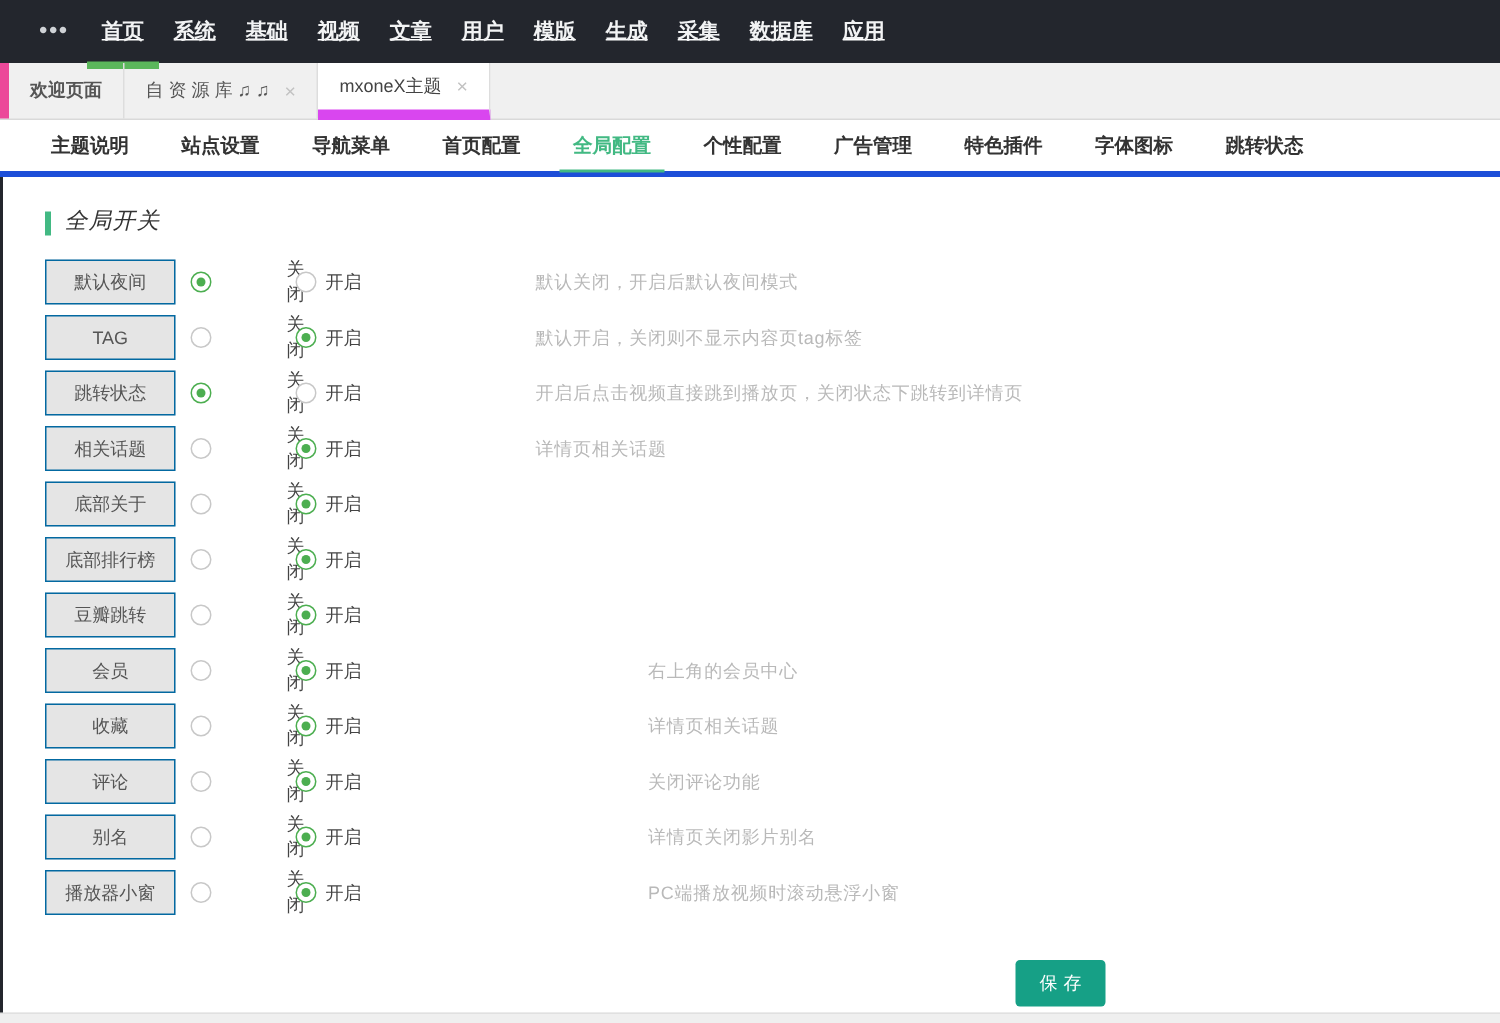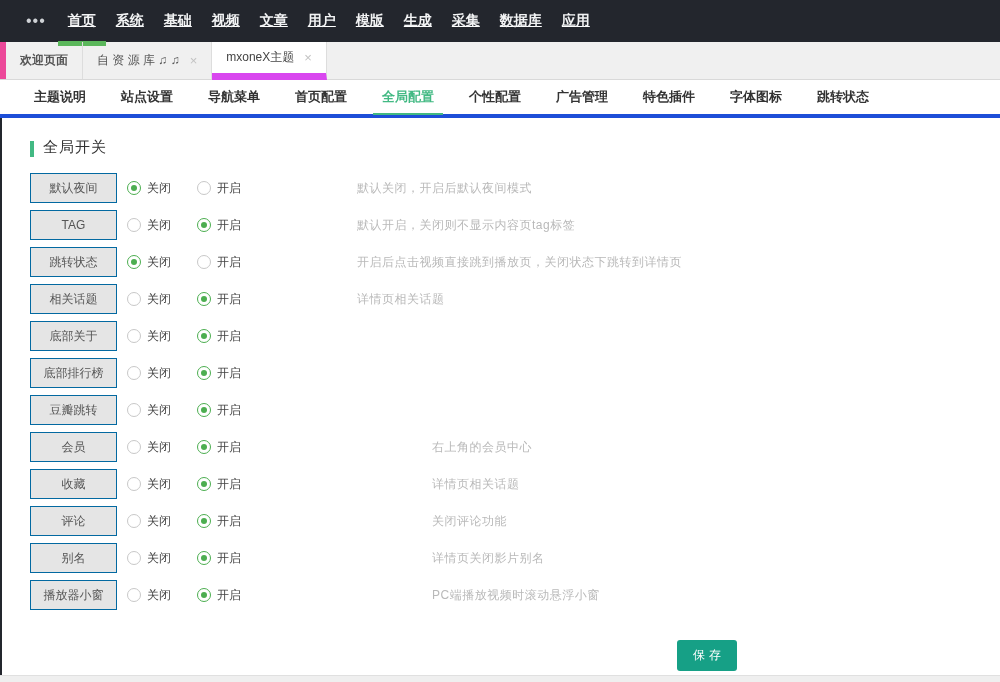--- a/index.html
+++ b/index.html
@@ -58,33 +58,33 @@
     content:""; position:absolute; left:0; right:0; bottom:-1px; height:2px;
     background:#42b983;
   }
   
   .content { position:relative; padding-top:20px; }
   .left-edge {
     position:absolute; left:0; top:118px; width:2px; height:557px;
     background:#23262d; z-index:5;
   }
   .section-head {
-    display:flex; align-items:flex-end; margin-left:30px; margin-bottom:16px;
+    display:flex; align-items:flex-end; margin-left:30px; margin-bottom:16px;font-style:italic;
   }
   .section-bar { width:4px; height:16px; background:#42b983; margin-right:9px; }
   .section-title { font-size:15px; color:#333; font-weight:400; letter-spacing:1px; }
   .rows { }
   .row { display:flex; align-items:center; height:30px; margin:0 0 7px 30px; }
   .row-label {
     width:87px; height:30px; border:1px solid #0369a1; background:#e5e5e5;
     display:flex; align-items:center; justify-content:center;
     font-size:12px; color:#555;
   }
   .radio { display:flex; align-items:center; cursor:pointer; }
-  .radio.close { margin-left:10px; width:60px; }
+  .radio.close { margin-left:10px; width:60px;gap:44px; }
   .radio.open  { margin-left:10px; width:60px; }
   .rb {
     width:14px; height:14px; border-radius:50%;
     border:1px solid #c8c8c8; background:#fff; position:relative; margin-right:6px;
     flex:0 0 auto;
   }
   .rb.on { border-color:#4cae50; }
   .rb.on::after {
     content:""; position:absolute; left:3px; top:3px; width:6px; height:6px;
     border-radius:50%; background:#4cae50;

